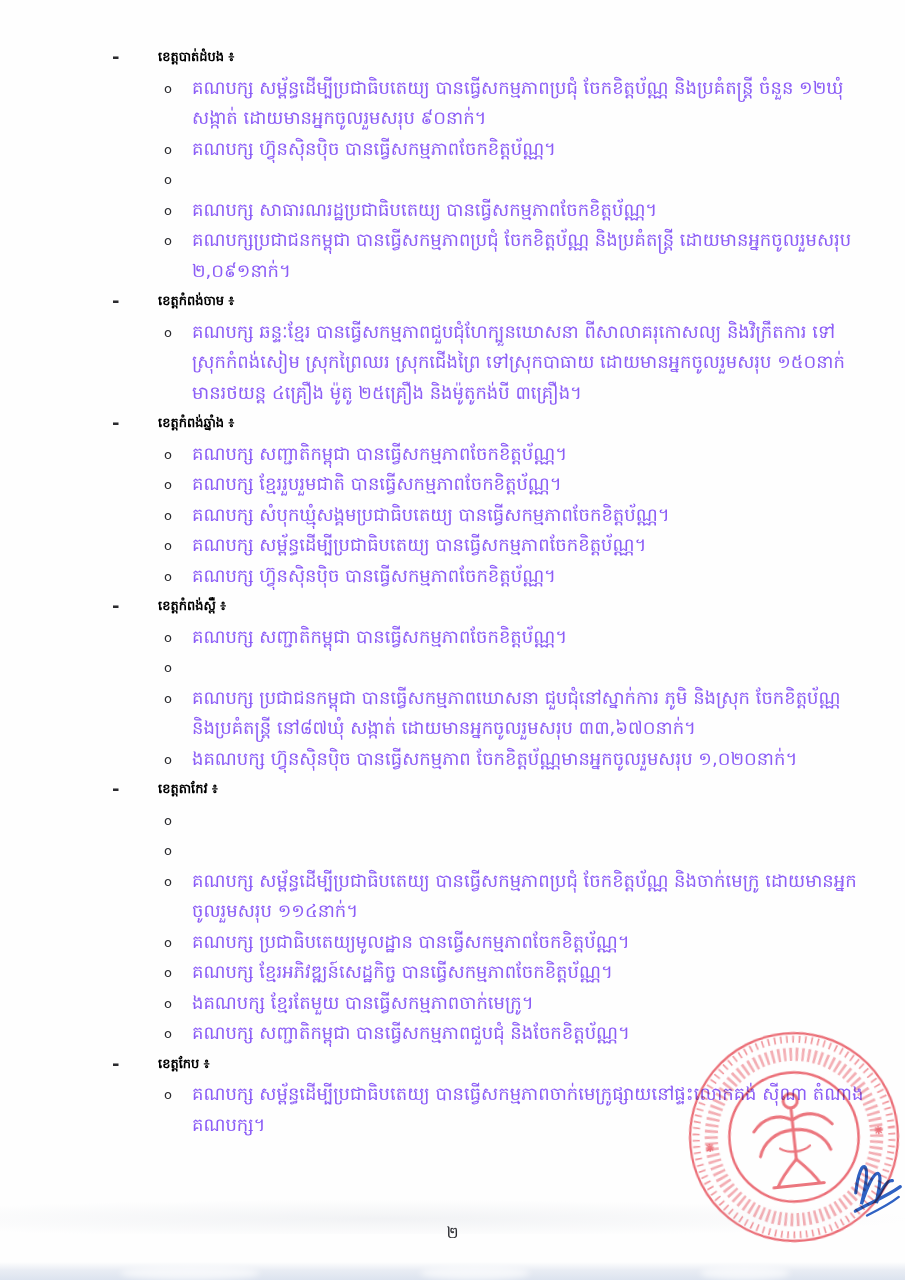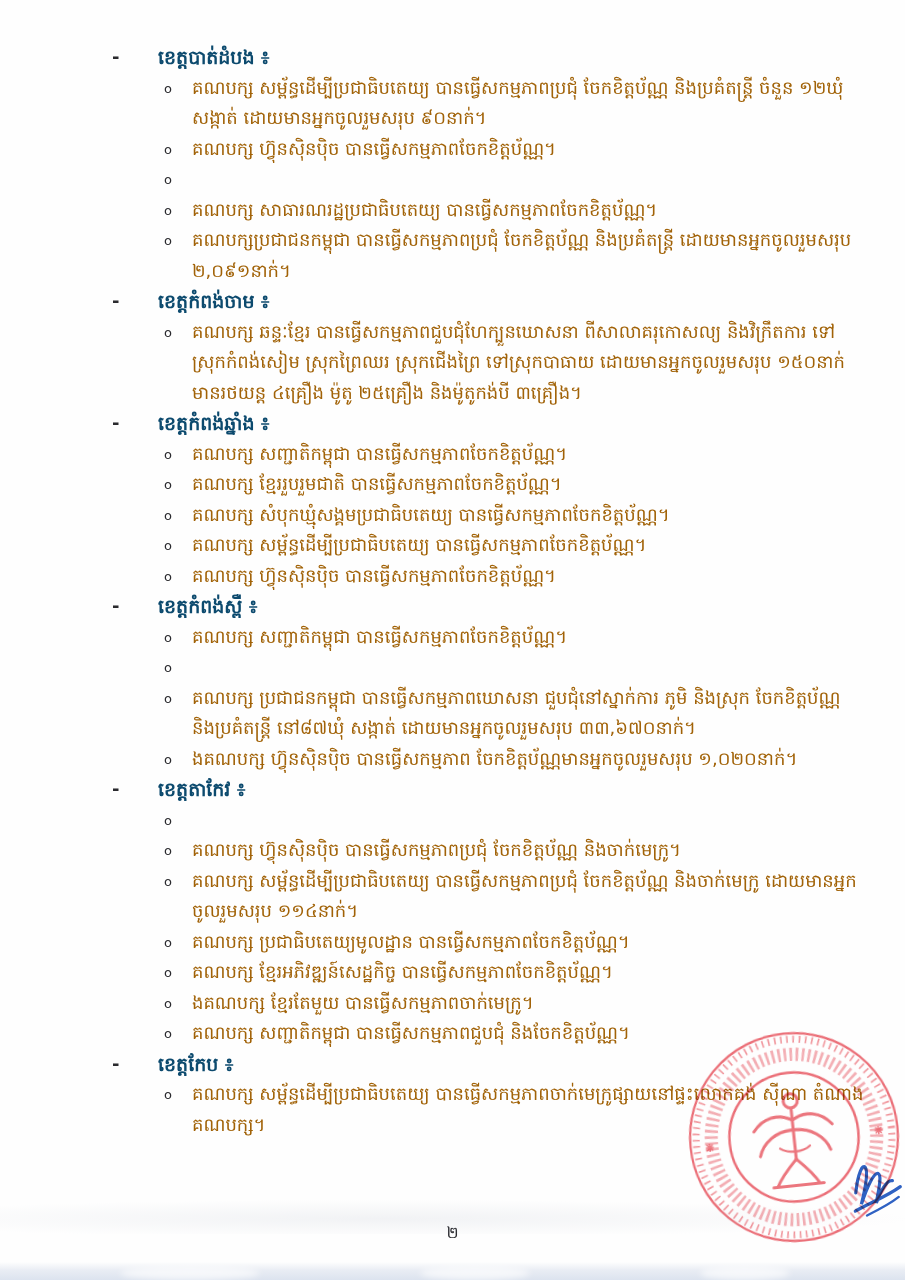--- a/index.html
+++ b/index.html
@@ -15,31 +15,31 @@
   .doc{
     position:absolute;left:112px;top:42px;width:752px;
     font-size:18px;line-height:30.5px;
   }
   .sect-head{display:flex;align-items:flex-start;}
   .dash{
     width:46px;flex:0 0 46px;font-weight:700;color:#2a2a2e;
     letter-spacing:1px;
   }
   .title{
-    margin:0;font-size:19px;font-weight:700;color:#0c4a6e;
+    margin:0;font-size:13px;font-weight:700;color:#000000;
     line-height:30.5px;
   }
   .bullet{display:flex;align-items:flex-start;}
   .marker{
     flex:0 0 28px;width:28px;margin-left:52px;
     font-size:13px;color:#2a2a2e;line-height:30.5px;
     transform:translateY(1px);
   }
   .btext{
-    margin:0;flex:1;color:#a16207;text-align:left;
+    margin:0;flex:1;color:#8b5cf6;text-align:left;
   }
   
   .stamp{
     position:absolute;left:683px;top:1026px;width:222px;height:222px;
     transform:rotate(-6deg);
     mix-blend-mode:multiply;
     filter:blur(0.3px);
     opacity:0.92;
   }
   
@@ -182,21 +182,20 @@
       <span class="dash">-</span>
       <h2 class="title">ខេត្តតាកែវ ៖</h2>
     </div>
     <div class="bullets">
   <div class="bullet">
     <span class="marker">o</span>
   </div>
 
   <div class="bullet">
     <span class="marker">o</span>
-    <p class="btext">គណបក្ស ហ៊្វុនស៊ិនប៉ិច បានធ្វើសកម្មភាពប្រជុំ ចែកខិត្តប័ណ្ណ និងចាក់មេក្រូ។</p>
   </div>
 
   <div class="bullet">
     <span class="marker">o</span>
     <p class="btext">គណបក្ស សម្ព័ន្ធដើម្បីប្រជាធិបតេយ្យ បានធ្វើសកម្មភាពប្រជុំ ចែកខិត្តប័ណ្ណ និងចាក់មេក្រូ ដោយមានអ្នកចូលរួមសរុប ១១៤នាក់។</p>
   </div>
 
   <div class="bullet">
     <span class="marker">o</span>
     <p class="btext">គណបក្ស ប្រជាធិបតេយ្យមូលដ្ឋាន បានធ្វើសកម្មភាពចែកខិត្តប័ណ្ណ។</p>

